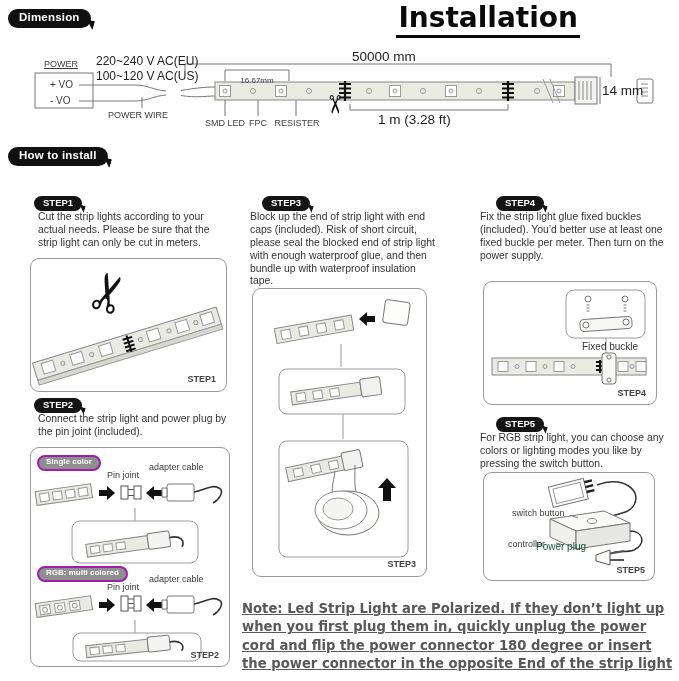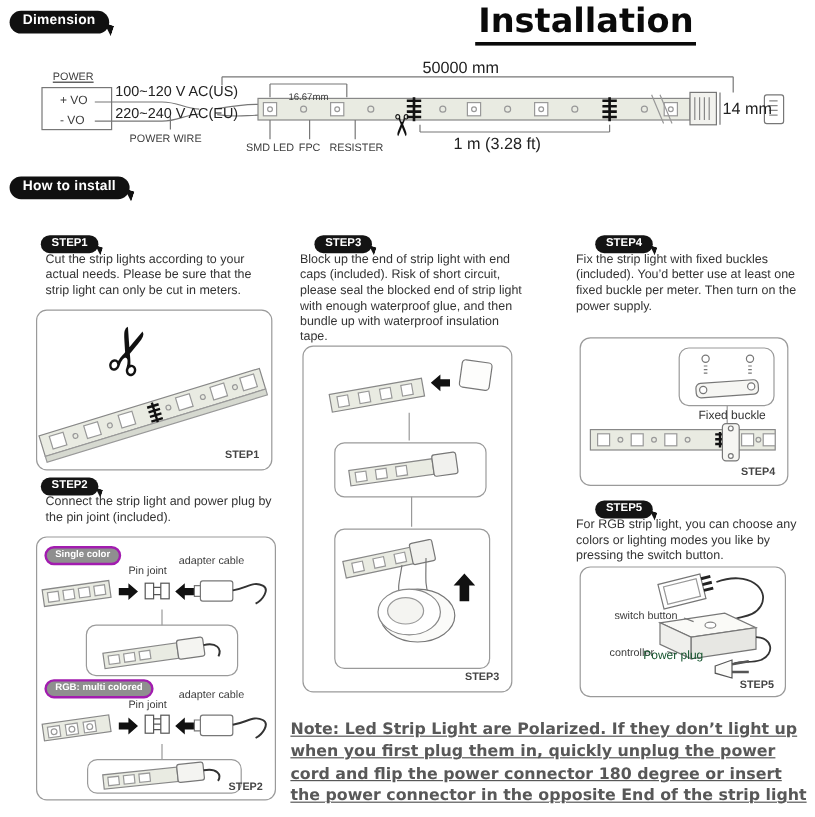--- a/index.html
+++ b/index.html
@@ -126,21 +126,21 @@
 
     <path d="M185,16 H611 M185,16 V23 M611,16 V29" stroke="#777" fill="none"></path>
 
     <path d="M225,22 H289 M225,22 V33 M289,22 V33" stroke="#777" fill="none"></path>
 
     <path d="M225,52 V68 M258,52 V68 M296,52 V68" stroke="#777" fill="none"></path>
 
     <path d="M350,62 H508 M350,62 V56 M508,62 V56" stroke="#777" fill="none"></path>
   </svg>
   <div class="lbl s9" style="left:44px;top:11px;text-decoration:underline;">POWER</div>
-  <div class="lbl s12" style="left:96px;top:6px;color:#222;margin-top:33px;">220~240 V AC(EU)</div>
+  <div class="lbl s12" style="left:96px;top:6px;color:#222;">220~240 V AC(EU)</div>
   <div class="lbl s12" style="left:96px;top:21px;color:#222;">100~120 V AC(US)</div>
   <div class="lbl s10" style="left:50px;top:31px;">+ VO</div>
   <div class="lbl s10" style="left:50px;top:47px;">- VO</div>
   <div class="lbl s9" style="left:108px;top:62px;">POWER WIRE</div>
   <div class="lbl s8 ctr" style="left:226px;top:28px;width:62px;">16.67mm</div>
   <div class="lbl s13" style="left:352px;top:1px;">50000 mm</div>
   <div class="lbl s9 ctr" style="left:196px;top:70px;width:58px;">SMD LED</div>
   <div class="lbl s9 ctr" style="left:244px;top:70px;width:28px;">FPC</div>
   <div class="lbl s9 ctr" style="left:270px;top:70px;width:54px;">RESISTER</div>
   <div class="lbl s13" style="left:378px;top:64px;">1 m (3.28 ft)</div>
@@ -316,21 +316,21 @@
       <ellipse cx="95" cy="224" rx="31" ry="22" fill="#fbfbf9" stroke="#777"></ellipse>
       <ellipse cx="88" cy="221" rx="26" ry="19" fill="#ffffff" stroke="#888"></ellipse>
       <ellipse cx="85" cy="220" rx="15" ry="11" fill="#f4f4f1" stroke="#999"></ellipse>
     </g>
     <path d="M130,212 v-13 h-5 l9,-10 9,10 h-5 v13 z" fill="#111"></path>
   </svg>
   <div class="caption" style="right:10px;bottom:7px;">STEP3</div>
 </div>
 
 <div class="stepbadge" style="left:496px;top:196px;">STEP4</div>
-<div class="steptext" style="left:480px;top:211px;width:186px;">Fix the strip light with fixed buckles (included). You’d better use at least one fixed buckle per meter. Then turn on the power supply.</div>
+<div class="steptext" style="left:480px;top:211px;width:186px;">Fix the strip light glue fixed buckles (included). You’d better use at least one fixed buckle per meter. Then turn on the power supply.</div>
 <div class="stepbox" style="left:483px;top:281px;width:172px;height:122px;">
   <svg width="170" height="120" viewBox="0 0 170 120">
 
     <rect x="82" y="8" width="79" height="48" rx="8" class="subbox"></rect>
     <g stroke="#777" fill="#fff">
       <circle cx="104" cy="17" r="3"></circle>
         <path d="M102.5,23 h3 M102.5,26 h3 M102.5,29 h3"></path>
     </g>
     <g stroke="#777" fill="#fff">
       <circle cx="141" cy="17" r="3"></circle>

